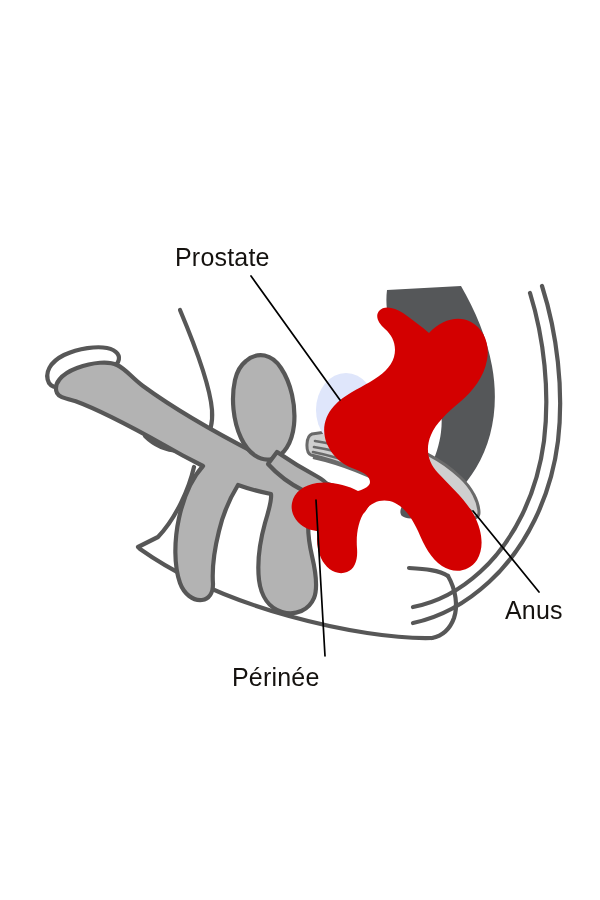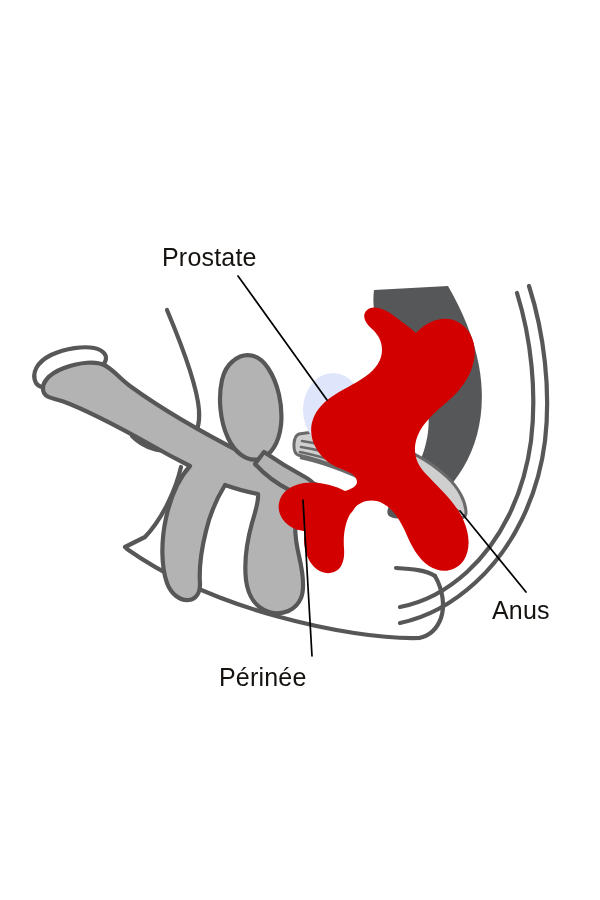--- a/index.html
+++ b/index.html
@@ -12,20 +12,21 @@
     width: 600px;
     height: 900px;
     overflow: hidden;
     font-family: "Liberation Sans", "DejaVu Sans", sans-serif;
   }
   #diagram-root {
     position: relative;
     width: 566px;
     height: 900px;
     background: #fca5a5;
+    margin-left: 13px;
   }
   #anatomy-svg {
     position: absolute;
     top: 0;
     left: 0;
     width: 600px;
     height: 900px;
     display: block;
   }
   .anno-text {

